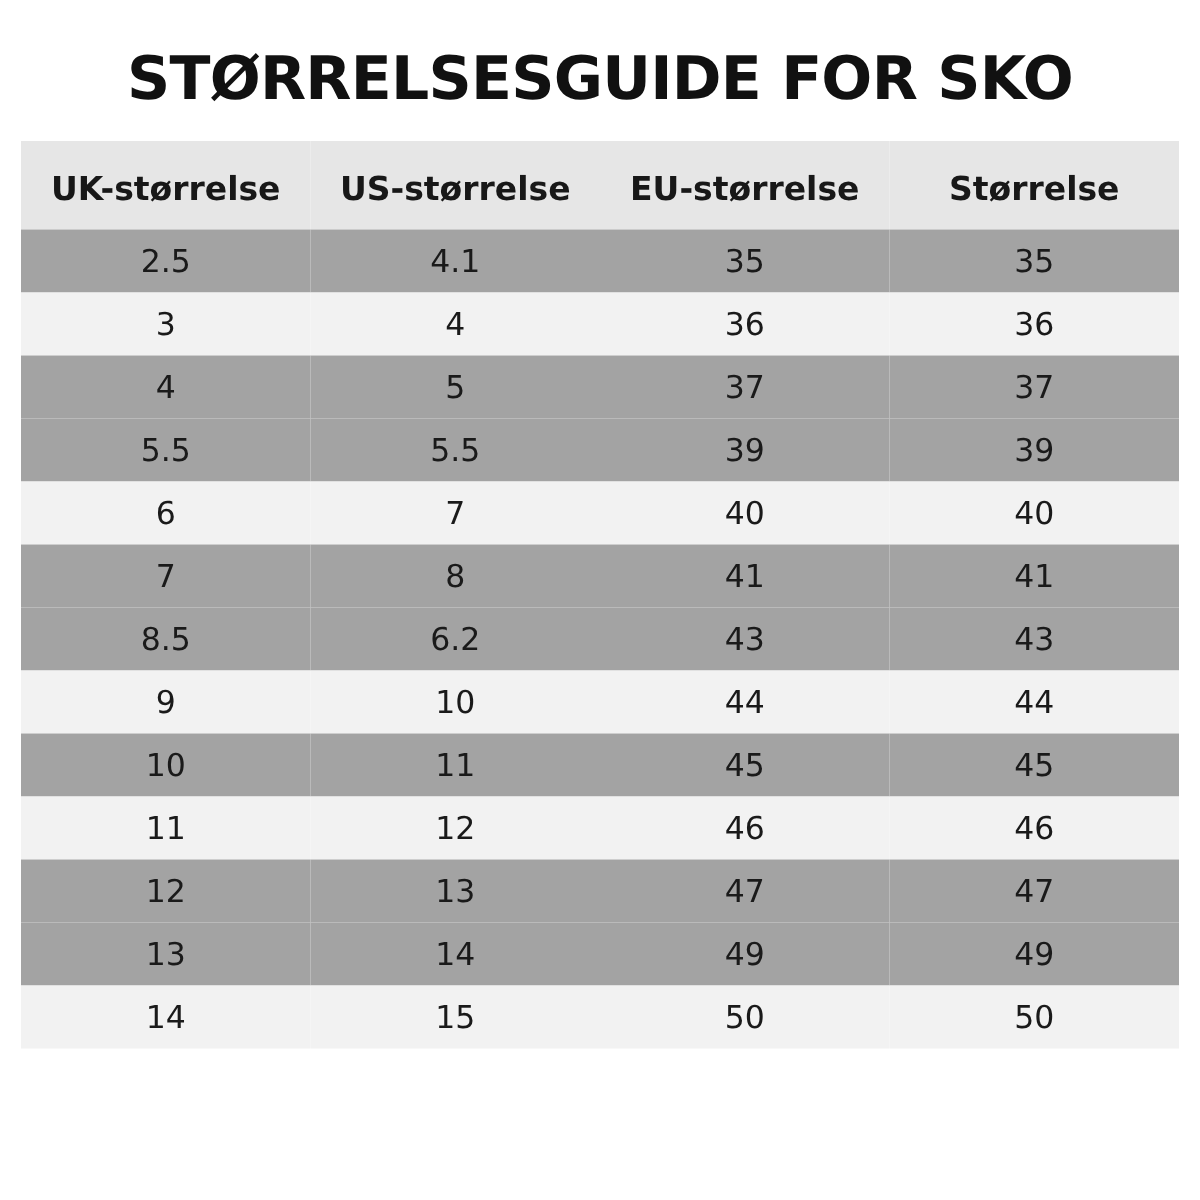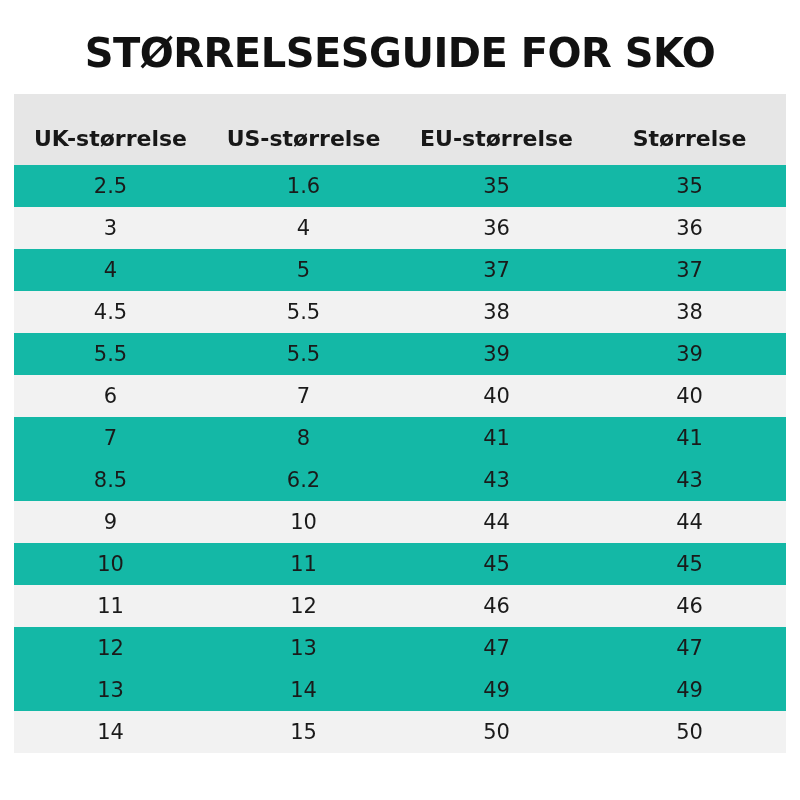--- a/index.html
+++ b/index.html
@@ -35,34 +35,34 @@
   table.size-table {
     border-collapse: collapse;
     width: 772px;
     table-layout: fixed;
   }
   table.size-table th {
     background: #e6e6e6;
     font-size: 22px;
     font-weight: bold;
     color: #181818;
-    padding: 32px 0 14px 0;
+    padding: 20px 0 14px 0;
     text-align: center;
     border: none;
   }
   table.size-table td {
     font-size: 21px;
     text-align: center;
     padding: 9px 0 9px 0;
     color: #1a1a1a;
     border: none;
     font-weight: normal;
   }
   table.size-table tbody tr.even-row td {
-    background: #14b8a6;
+    background: #a3a3a3;
   }
   table.size-table tbody tr.odd-row td {
     background: #f2f2f2;
   }
 </style>
 </head>
 <body>
 
 <div class="page">
 
@@ -73,41 +73,35 @@
       <tr>
         <th>UK-størrelse</th>
         <th>US-størrelse</th>
         <th>EU-størrelse</th>
         <th>Størrelse</th>
       </tr>
     </thead>
     <tbody>
       <tr class="even-row">
         <td>2.5</td>
-        <td>1.6</td>
+        <td>4.1</td>
         <td>35</td>
         <td>35</td>
       </tr>
       <tr class="odd-row">
         <td>3</td>
         <td>4</td>
         <td>36</td>
         <td>36</td>
       </tr>
       <tr class="even-row">
         <td>4</td>
         <td>5</td>
         <td>37</td>
         <td>37</td>
-      </tr>
-      <tr class="odd-row">
-        <td>4.5</td>
-        <td>5.5</td>
-        <td>38</td>
-        <td>38</td>
       </tr>
       <tr class="even-row">
         <td>5.5</td>
         <td>5.5</td>
         <td>39</td>
         <td>39</td>
       </tr>
       <tr class="odd-row">
         <td>6</td>
         <td>7</td>

